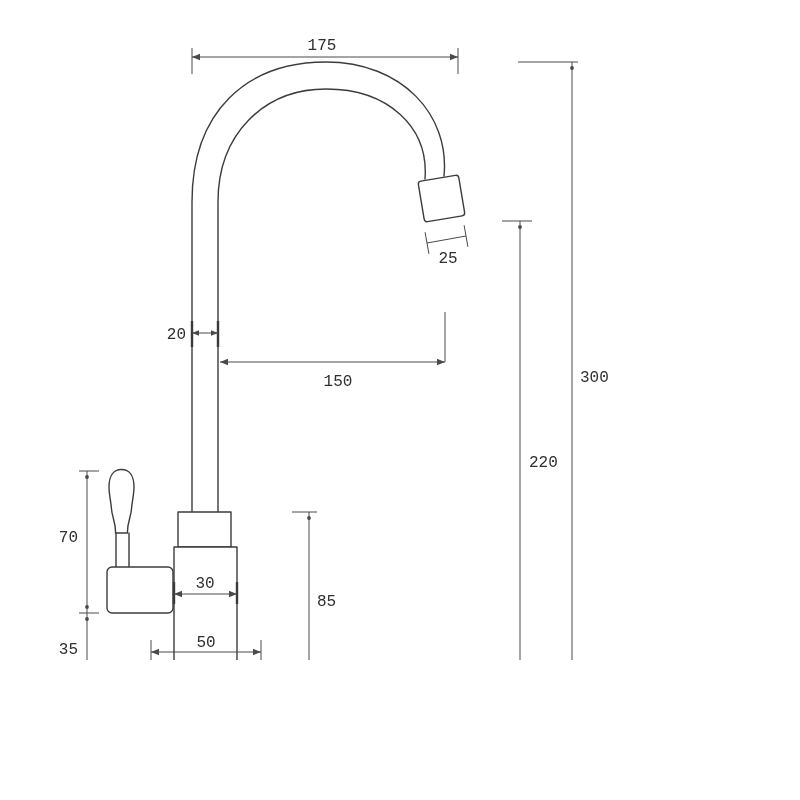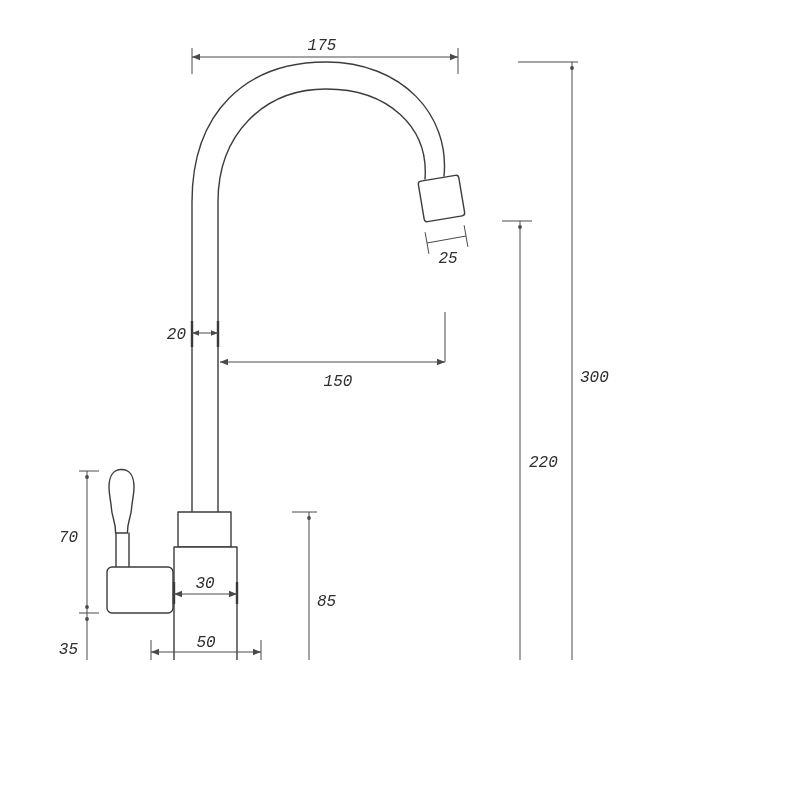--- a/index.html
+++ b/index.html
@@ -7,21 +7,20 @@
     padding: 0;
     background: #ffffff;
   }
   .canvas {
     position: relative;
     width: 800px;
     height: 660px;
     background: #ffffff;
     overflow: hidden;
     font-family: "Liberation Mono", "DejaVu Sans Mono", monospace;
-    font-style: italic;
   }
   svg { display: block; }
 
   
   .outline {
     fill: none;
     stroke: #3c3c3c;
     stroke-width: 1.4;
     stroke-linecap: round;
     stroke-linejoin: round;

